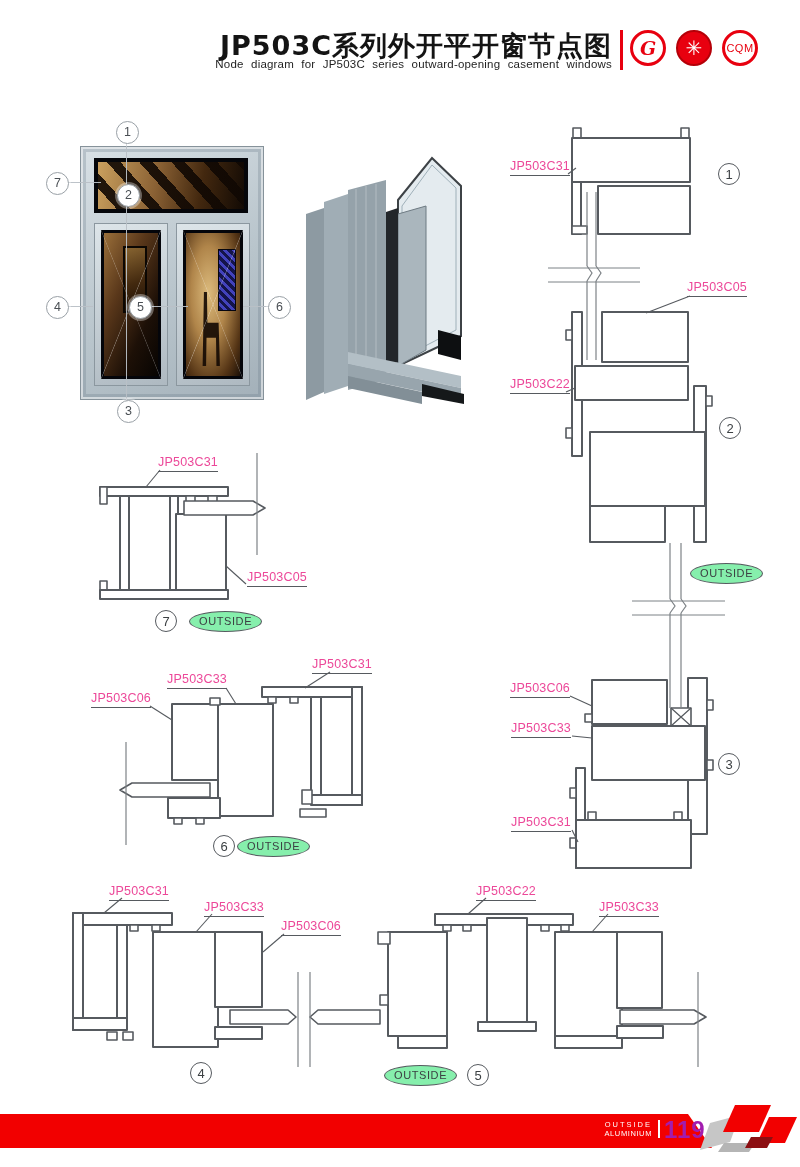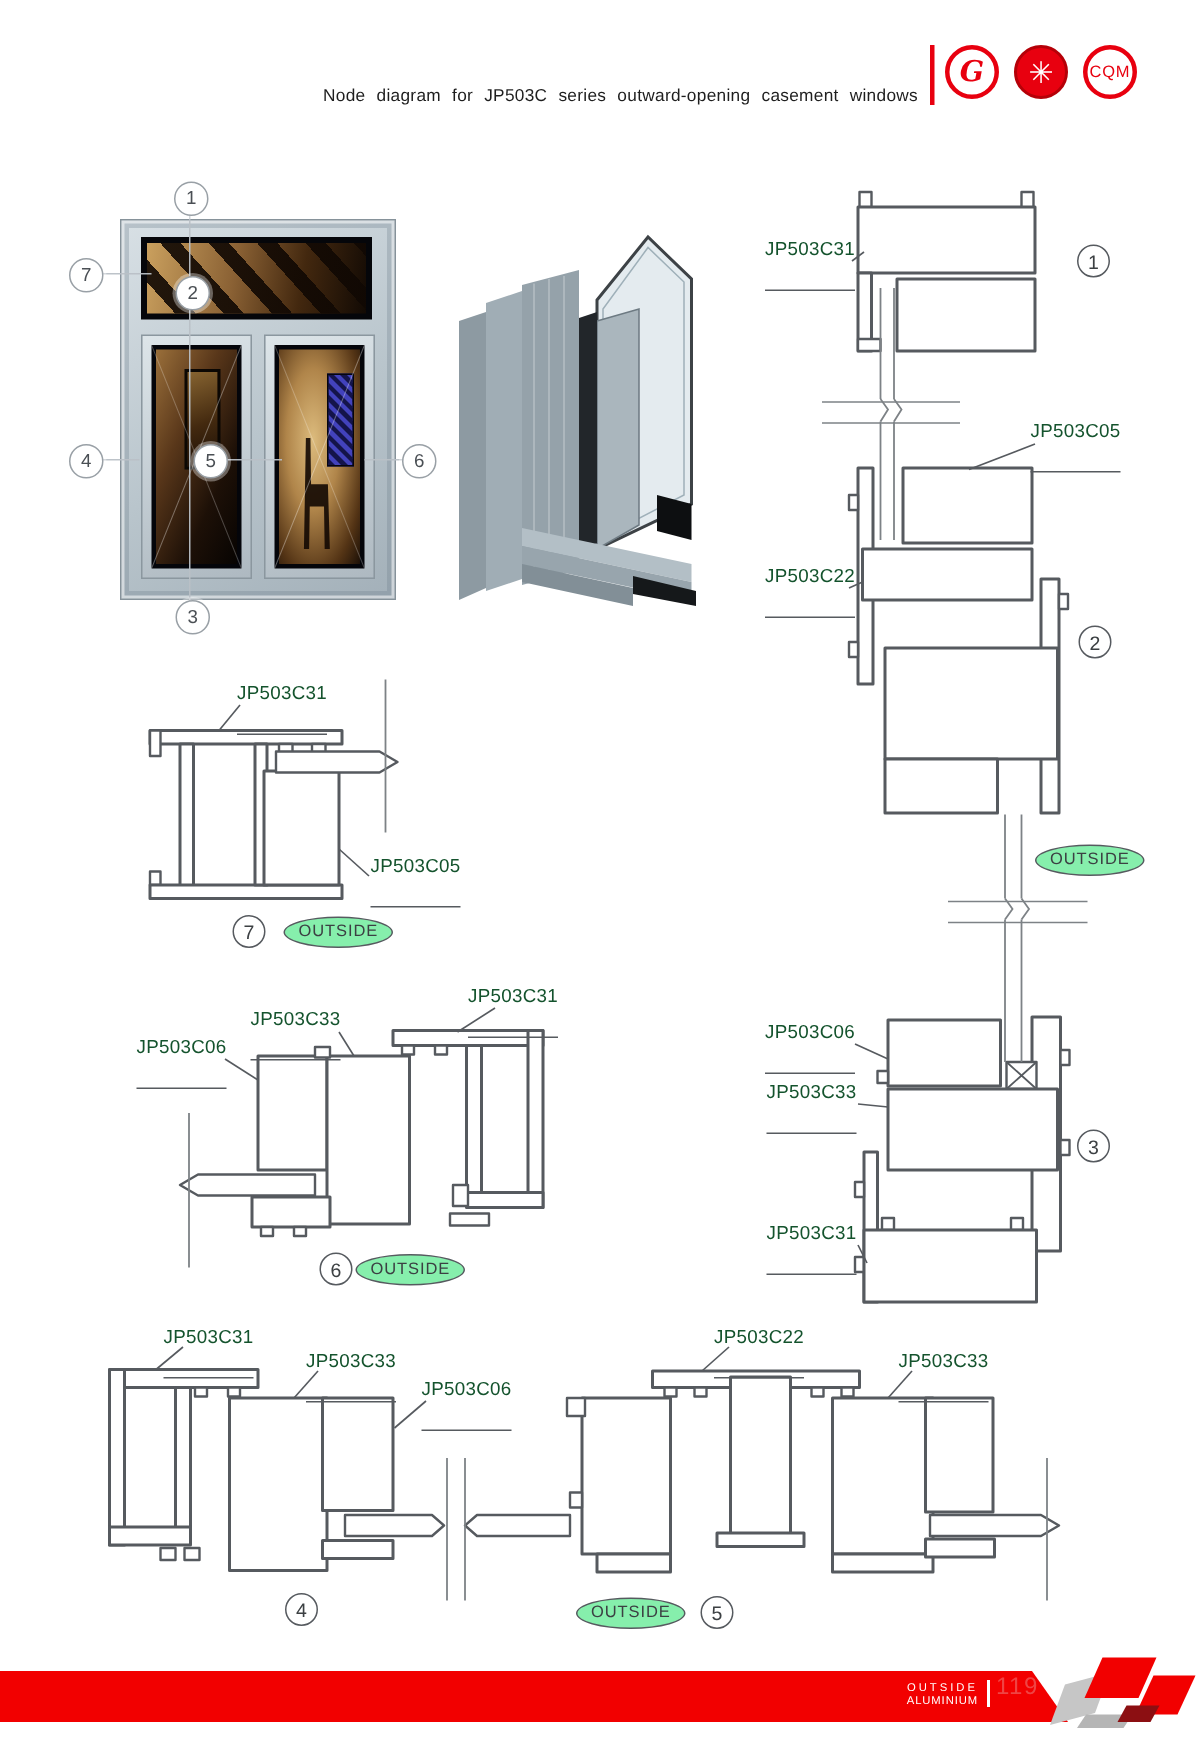--- a/index.html
+++ b/index.html
@@ -44,41 +44,42 @@
   .bluepanel{position:absolute;right:7%;top:11%;width:30%;height:42%;border:1px solid #05050f;
          background:repeating-linear-gradient(45deg,#14144a 0 3px,#4242bc 3px 6px),#23237a;}
   .chair{position:absolute;left:26%;bottom:7%;width:40%;height:52%;background:#160b04;opacity:.92;
          clip-path:polygon(18% 0,32% 0,34% 42%,86% 42%,92% 100%,76% 100%,74% 62%,30% 62%,28% 100%,12% 100%);}
   .co-line{background:rgba(185,192,198,.95);}
   .co{width:21px;height:21px;border-radius:50%;background:#fff;border:1px solid #99a0a6;
       color:#4a4f54;font-size:12.5px;line-height:21px;text-align:center;
       box-shadow:0 0 0 2px rgba(255,255,255,.35);}
 
   
-  .lbl{font-size:12.5px;color:#14532d;line-height:1;padding-bottom:20px;
+  .lbl{font-size:12.5px;color:#ec4899;line-height:1;padding-bottom:2px;
        border-bottom:1.3px solid #565a5f;letter-spacing:.2px;white-space:nowrap;}
   .num{width:22px;height:22px;border-radius:50%;border:1.4px solid #565a5f;color:#3c4043;
        font-size:13px;line-height:22px;text-align:center;background:#fff;box-sizing:border-box;}
   .out{border:1.4px solid #565a5f;border-radius:50%;font-size:11px;color:#3c4043;
        background:#86efac;letter-spacing:.6px;line-height:15px;padding:2px 9px;white-space:nowrap;}
 
   
   .foot-band{left:0;top:1114px;width:712px;height:34px;background:#f20000;
              clip-path:polygon(0 0,calc(100% - 24px) 0,100% 100%,0 100%);}
   .foot-brand{left:540px;top:1120px;width:112px;text-align:right;color:#fff;line-height:1.2;}
   .foot-brand .l1{font-size:7.5px;letter-spacing:2px;}
   .foot-brand .l2{font-size:7.5px;letter-spacing:.6px;}
   .foot-sep{left:658px;top:1120px;width:2px;height:18px;background:#fff;}
-  .foot-page{left:664px;top:1116px;color:#ef4444;font-size:16px;font-weight:normal;letter-spacing:1px;}
+  .foot-page{left:664px;top:1116px;color:#a21caf;font-size:24px;font-weight:bold;letter-spacing:1px;}
 </style>
 </head>
 <body>
 
 <div class="page">
 
+  <div class="abs title">JP503C系列外开平开窗节点图</div>
   <div class="abs subtitle">Node diagram for JP503C series outward-opening casement windows</div>
   <div class="abs hdr-divider"></div>
   <div class="abs logo logo-ring logo-g">
     <span>G</span>
   </div>
   <div class="abs logo logo-seal">
     <span>✳</span>
   </div>
   <div class="abs logo logo-ring logo-cqm">
     <span>CQM</span>

